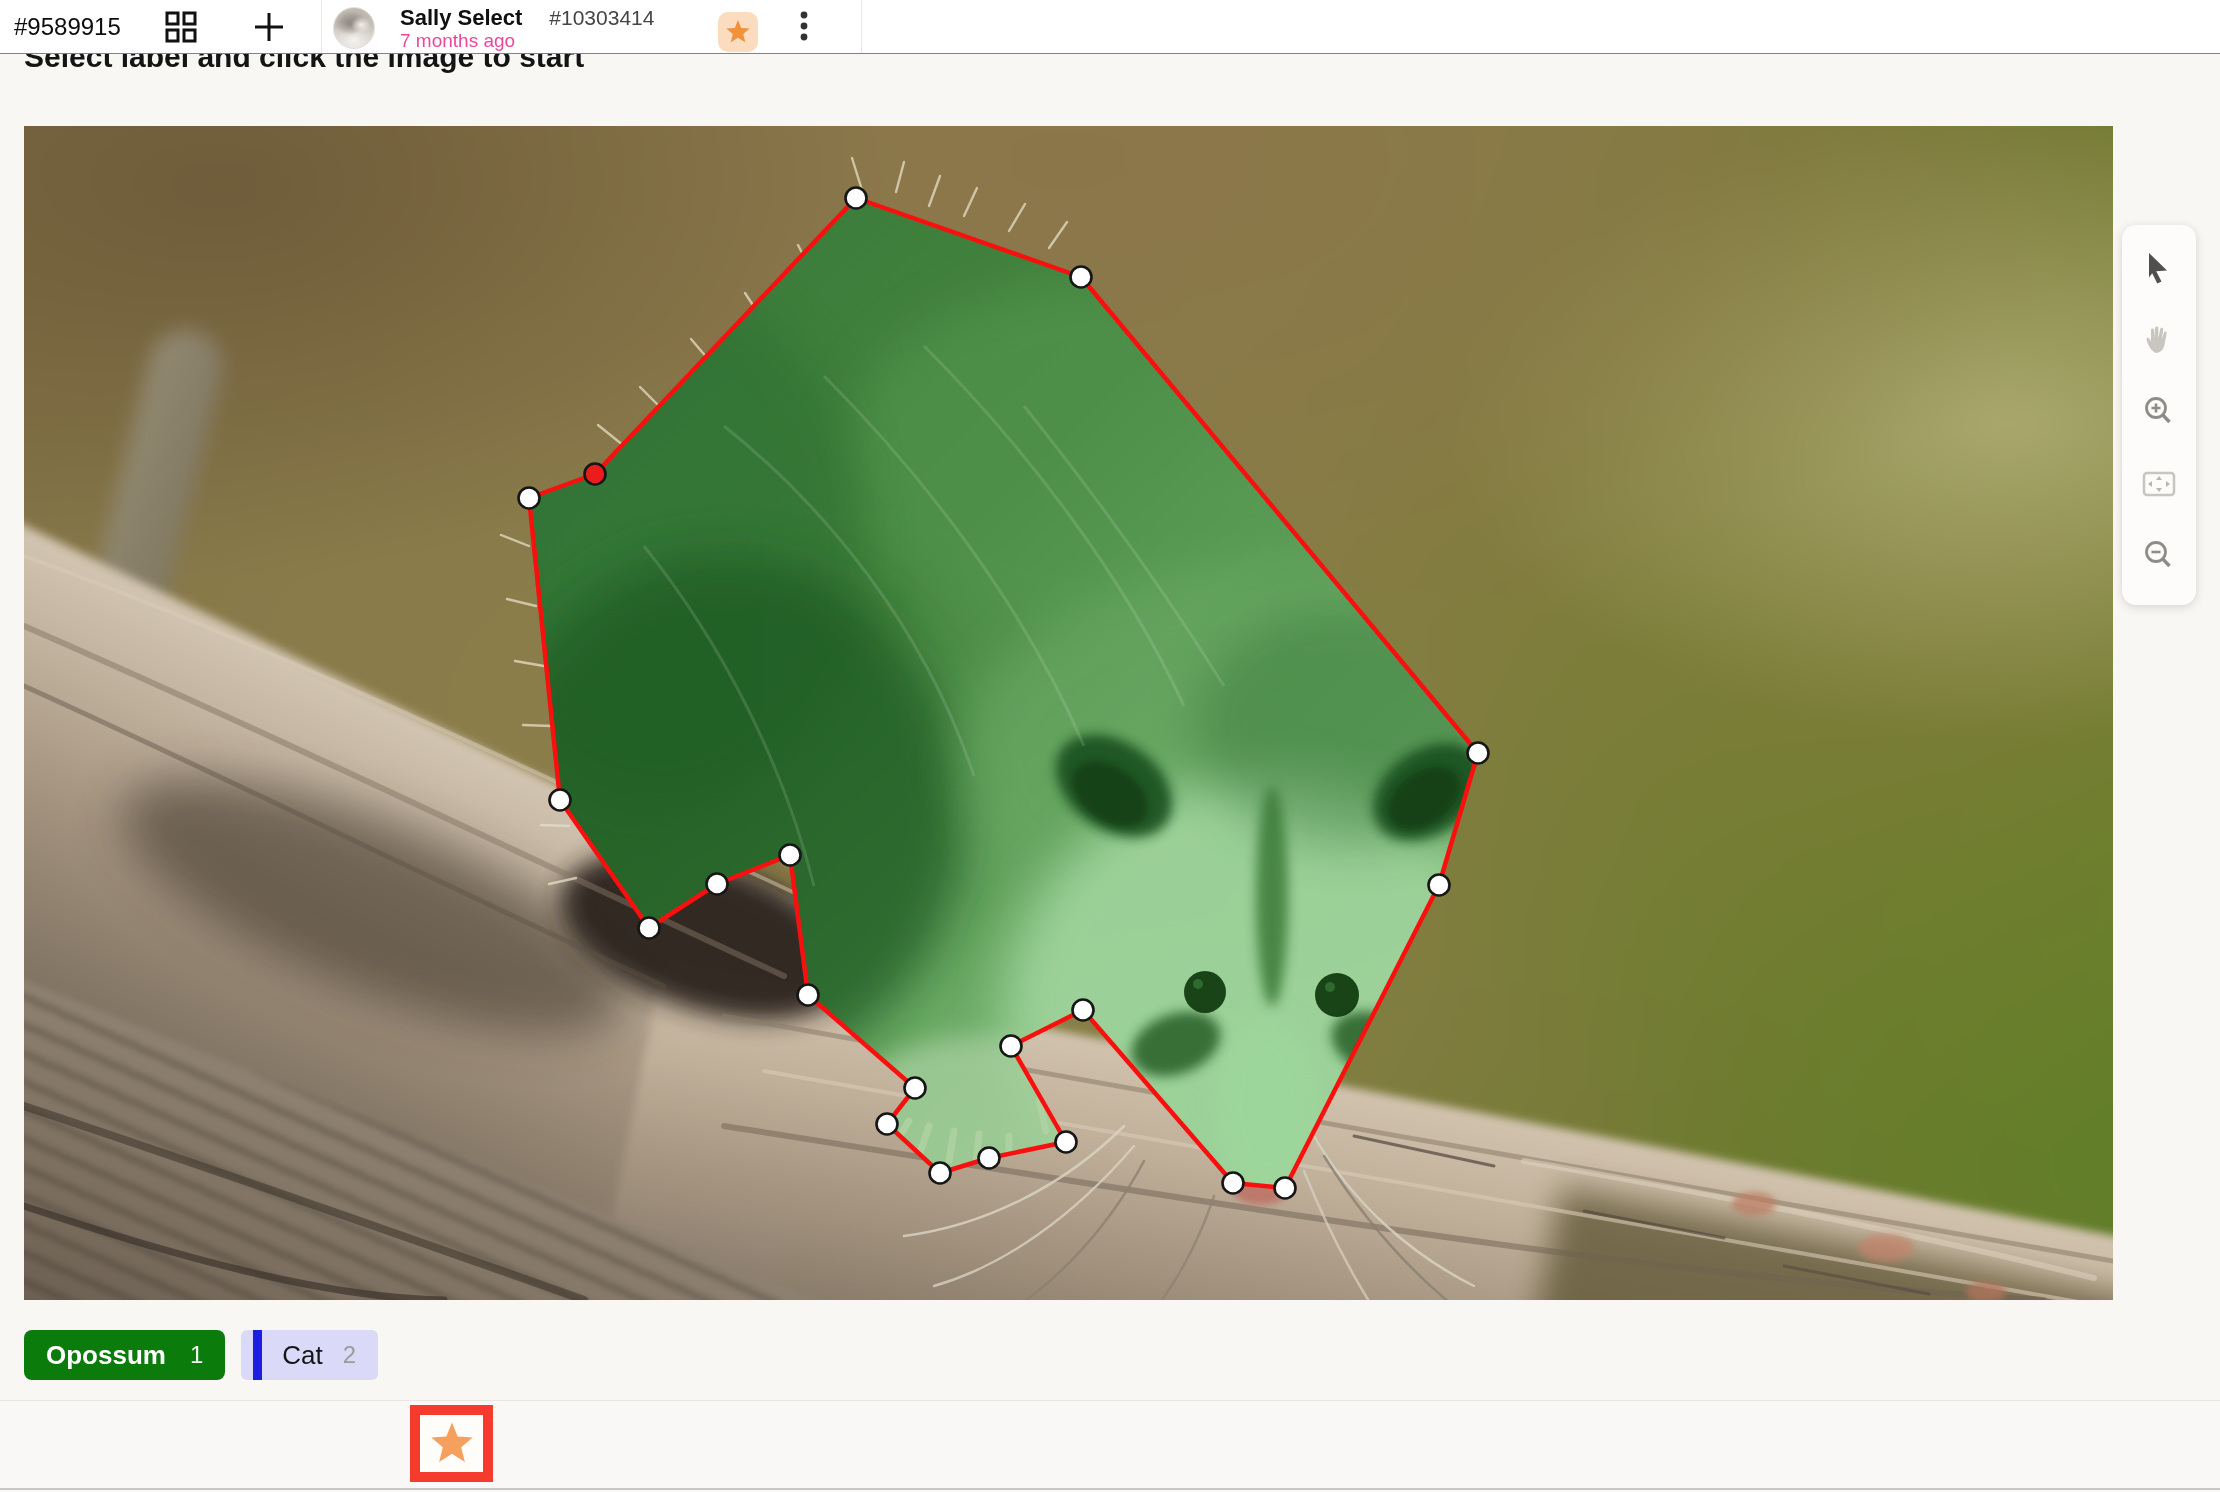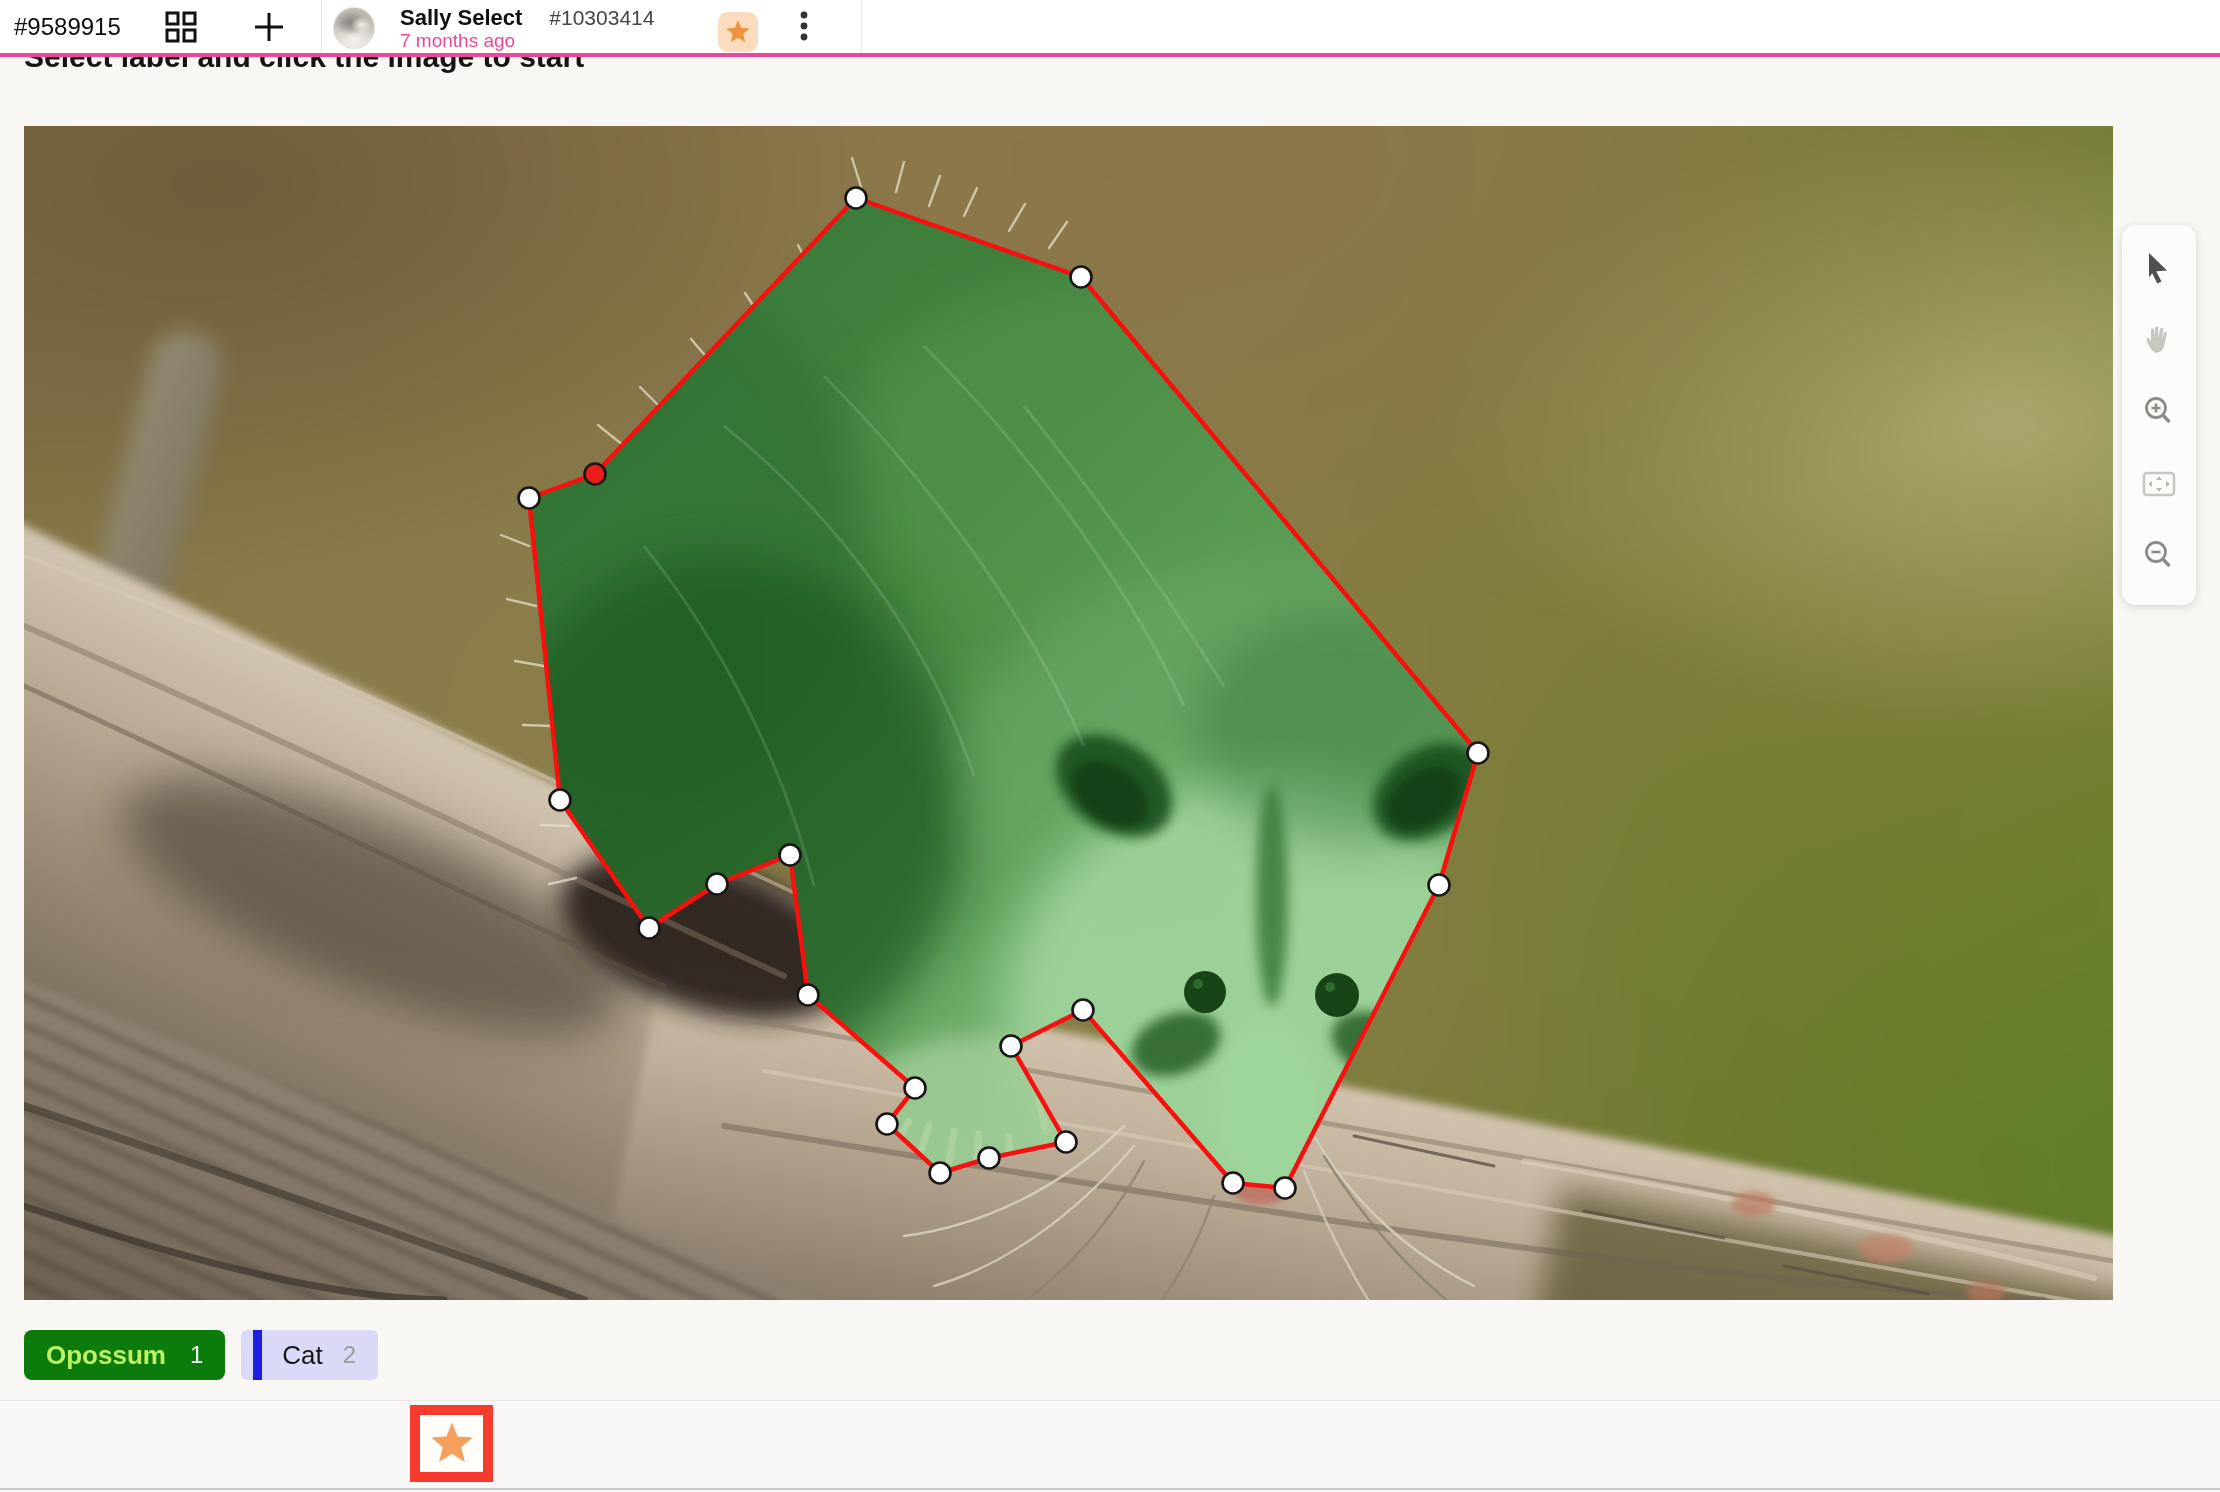--- a/index.html
+++ b/index.html
@@ -3,21 +3,21 @@
 <meta charset="utf-8">
 <style>
   html,body{margin:0;padding:0;}
   body{
     width:2220px;height:1492px;position:relative;overflow:hidden;
     background:#f8f7f4;font-family:"Liberation Sans",sans-serif;
     -webkit-font-smoothing:antialiased;
   }
   
   .header{position:absolute;top:0;left:0;right:0;height:53px;background:#fff;
-    border-bottom:4px solid #ec4899;z-index:30;}
+    border-bottom:1px solid #ec4899;z-index:30;}
   .task-id{position:absolute;left:14px;top:0;line-height:53px;font-size:24px;color:#0d0d0d;}
   .hbtn{position:absolute;background:none;border:none;padding:0;cursor:pointer;}
   .grid-btn{left:163px;top:9px;width:36px;height:36px;}
   .plus-btn{left:250px;top:8px;width:38px;height:38px;}
   .hdr-div{position:absolute;top:0;width:1px;height:53px;background:#e9e7e3;}
   .hdr-div1{left:321px;} .hdr-div2{left:861px;}
   .avatar{position:absolute;left:333px;top:7px;width:40px;height:40px;border-radius:50%;
     background:
       radial-gradient(10px 8px at 68% 42%,#f3efe9 0%,rgba(243,239,233,0) 100%),
       radial-gradient(16px 12px at 40% 38%,#8e8880 0%,rgba(142,136,128,0) 100%),
@@ -70,21 +70,21 @@
   .tool-panel{position:absolute;left:2122px;top:225px;width:74px;height:380px;background:#fdfcfa;
     border-radius:14px;box-shadow:0 2px 10px rgba(60,55,45,.18);z-index:20;
     display:flex;flex-direction:column;align-items:center;padding-top:8px;box-sizing:border-box;}
   .tool-slot{width:74px;height:72px;display:flex;align-items:center;justify-content:center;
     background:none;border:none;cursor:pointer;padding:0;}
 
   
   .labels-row{position:absolute;left:24px;top:1330px;height:50px;display:flex;gap:16px;z-index:10;}
   .chip-opossum{height:50px;border-radius:8px;display:flex;align-items:center;
     padding:0 22px;cursor:pointer;border:none;}
-  .chip-opossum .lbl{color:#bef264;font-size:26px;font-weight:600;}
+  .chip-opossum .lbl{color:#ffffff;font-size:26px;font-weight:600;}
   .chip-opossum .key{color:#f2f7f2;font-size:24px;margin-left:24px;}
   .chip-cat{height:50px;border-radius:6px;background:#dadaf8;display:flex;align-items:center;
     cursor:pointer;border:none;padding:0 22px 0 12px;overflow:hidden;}
   .chip-cat .bar{width:9px;height:50px;margin-right:20px;}
   .chip-cat .lbl{color:#141414;font-size:26px;font-weight:500;}
   .chip-cat .key{color:#9b9b9b;font-size:24px;margin-left:20px;}
 
   
   .footer{position:absolute;left:0;top:1400px;width:2220px;height:92px;background:#faf8f6;
     border-top:1px solid #e8e6e2;z-index:10;}

